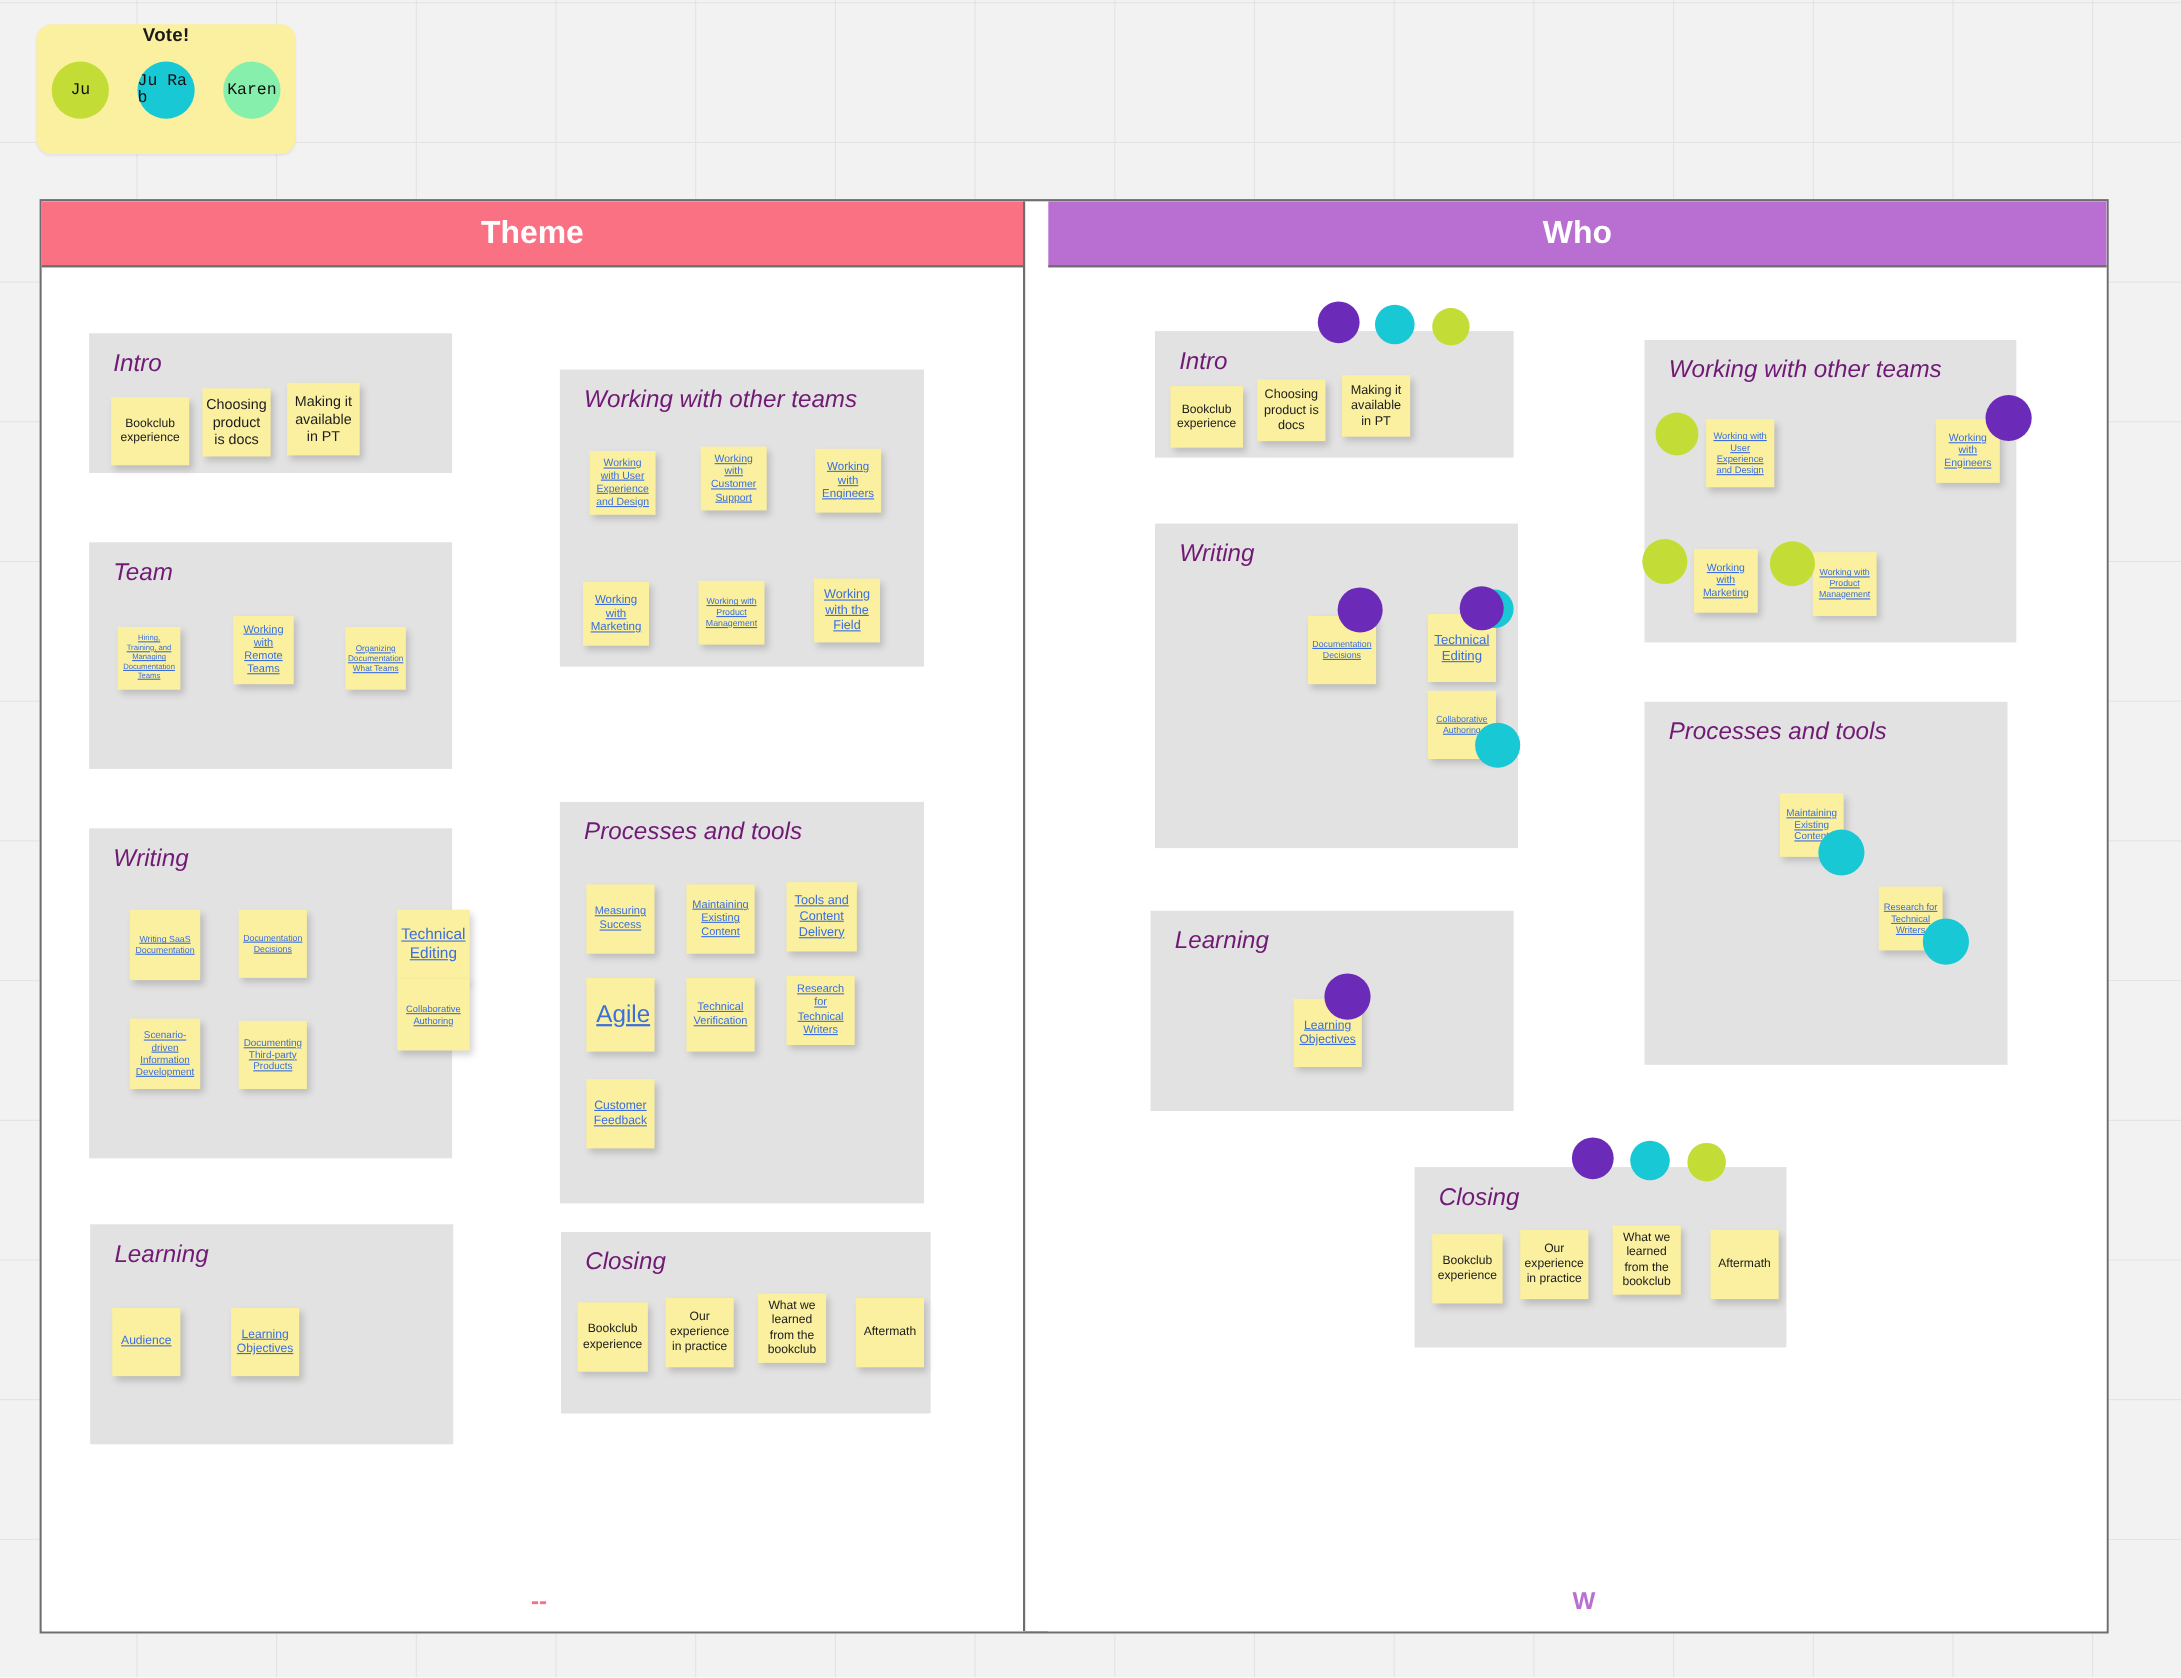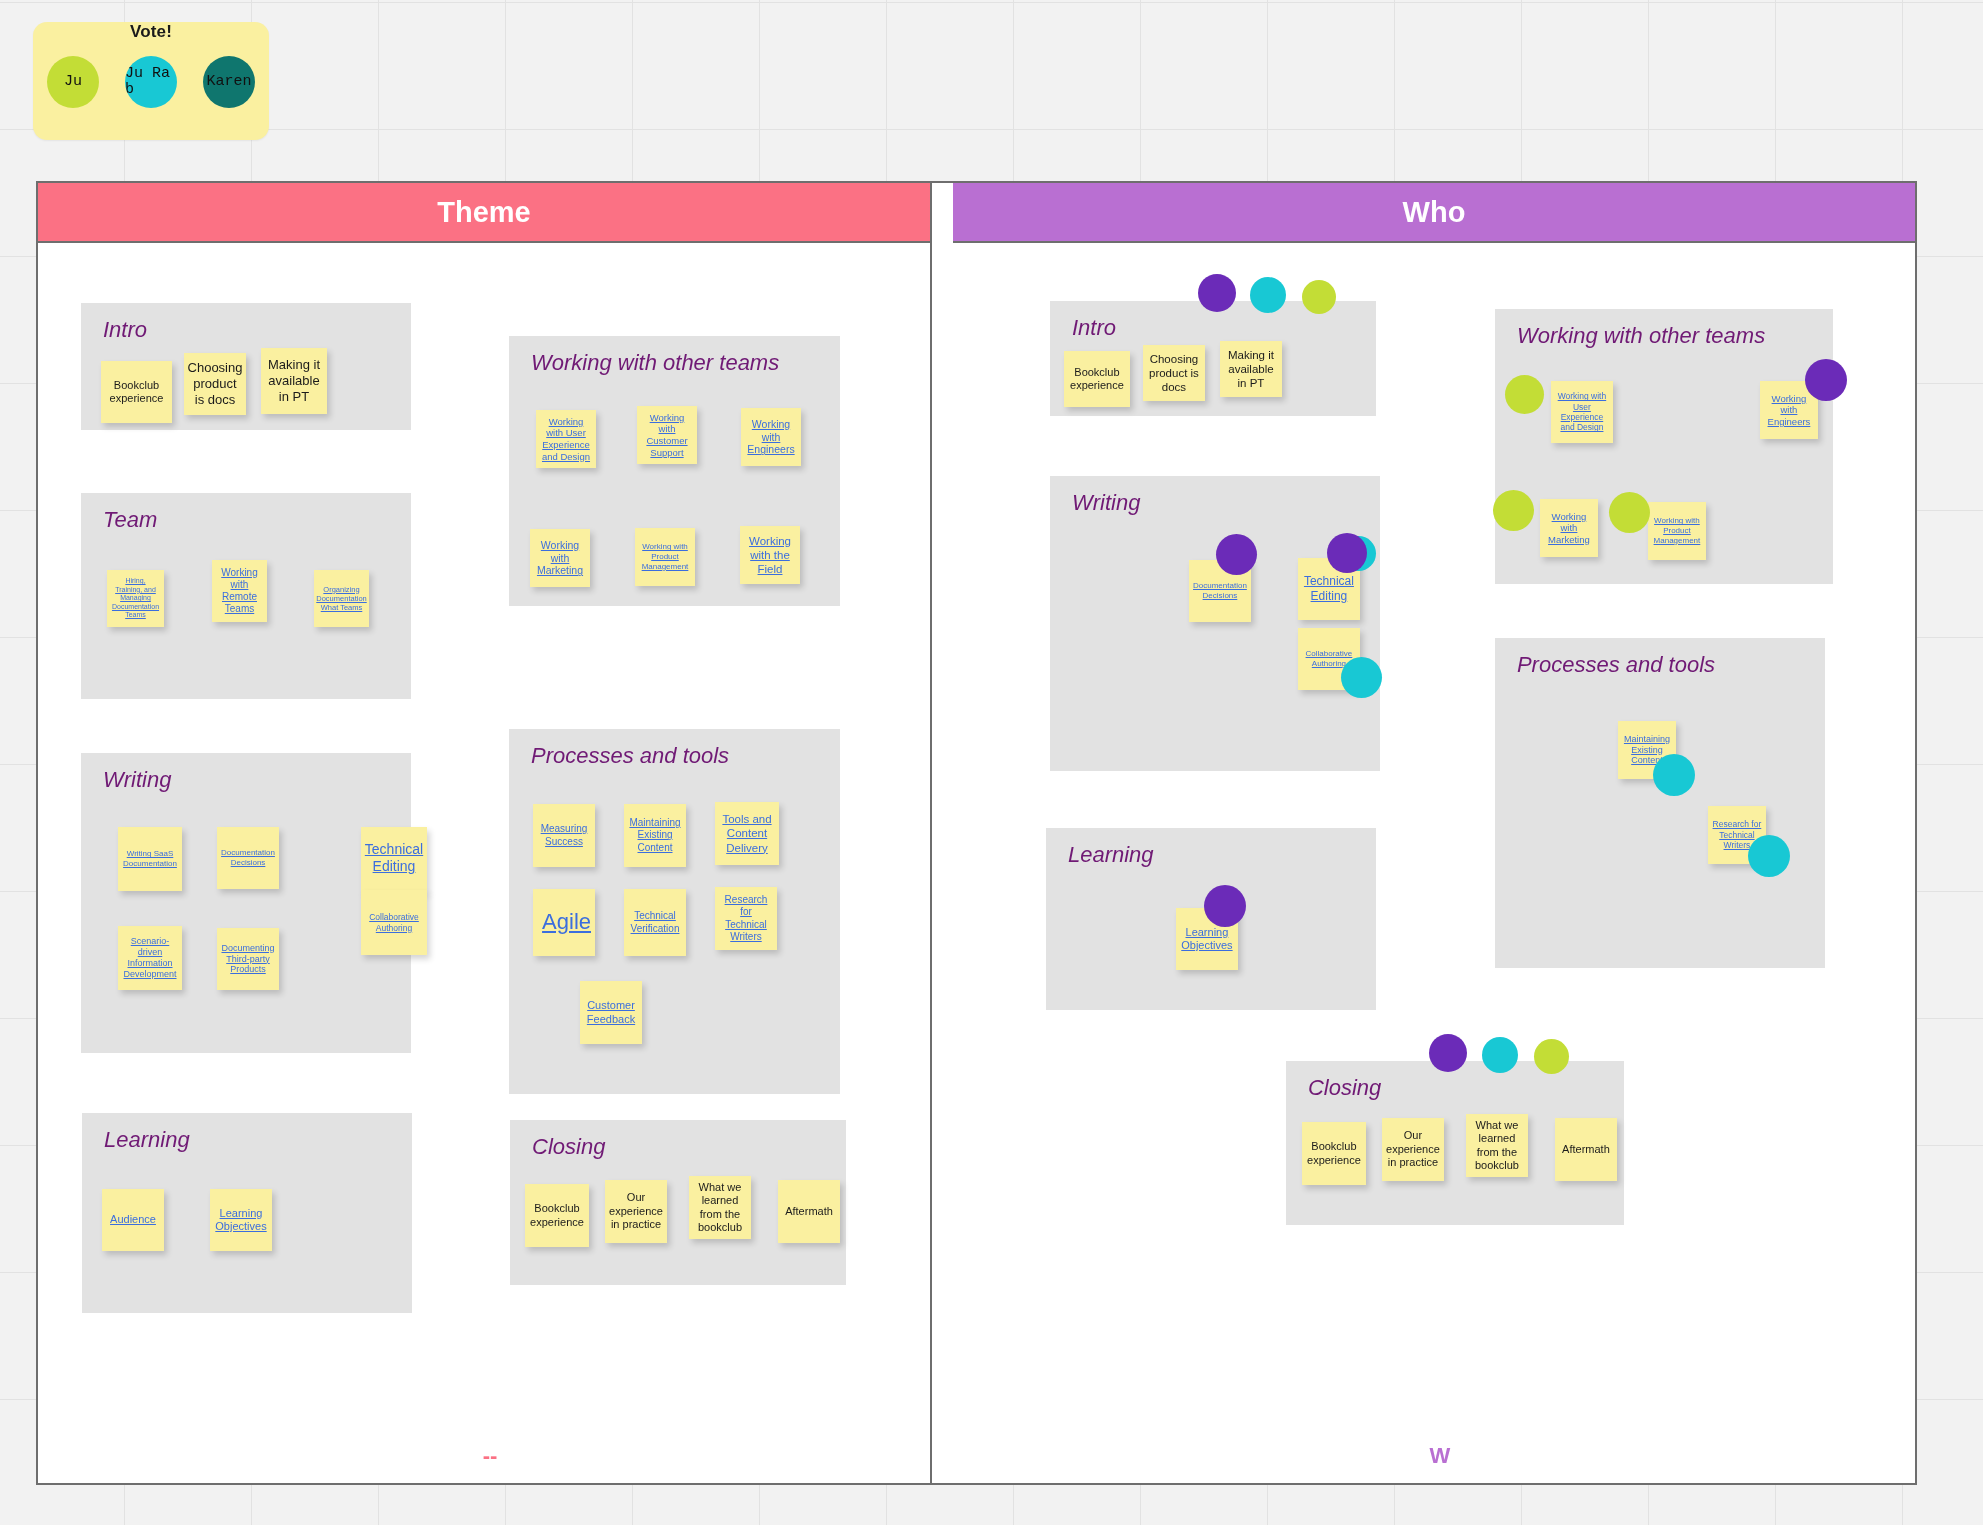--- a/index.html
+++ b/index.html
@@ -160,21 +160,21 @@
 </head>
 <body>
 
 <div id="canvas-grid"></div>
 
 <div id="vote-card">
   <div class="vote-title">Vote!</div>
   <div class="avatars">
     <div class="avatar" style="background:#C3DD36">Ju</div>
     <div class="avatar" style="background:#18C8D4">Ju Rab</div>
-    <div class="avatar" style="background:#0f766e">Karen</div>
+    <div class="avatar" style="background:#86efac">Karen</div>
   </div>
 </div>
 
 <div id="board">
 
   <div class="column" id="column-theme">
     <div class="col-header" id="header-theme">Theme</div>
     <div class="col-body">
 
       <div class="group" style="left:43px; top:60px; width:330px; height:127px;">
@@ -270,21 +270,21 @@
           </div>
         <div class="note link" style="left:24px; top:160px; width:62px; height:67px; font-size:22px;justify-content:flex-end;">
           <span>Agile</span>
           </div>
         <div class="note link" style="left:115px; top:160px; width:62px; height:67px; font-size:10px;">
           <span>Technical Verification</span>
           </div>
         <div class="note link" style="left:206px; top:158px; width:62px; height:63px; font-size:10px;">
           <span>Research for Technical Writers</span>
           </div>
-        <div class="note link" style="left:24px; top:252px; width:62px; height:63px; font-size:11px;margin-left:47px;">
+        <div class="note link" style="left:24px; top:252px; width:62px; height:63px; font-size:11px;">
           <span>Customer Feedback</span>
           </div>
       </div>
 
       <div class="group" style="left:472px; top:877px; width:336px; height:165px;">
         <div class="group-title">Closing</div>
         <div class="note plain" style="left:15px; top:64px; width:64px; height:63px; font-size:11px;">
           <span>Bookclub experience</span>
           </div>
         <div class="note plain" style="left:95px; top:60px; width:62px; height:63px; font-size:11px;">

